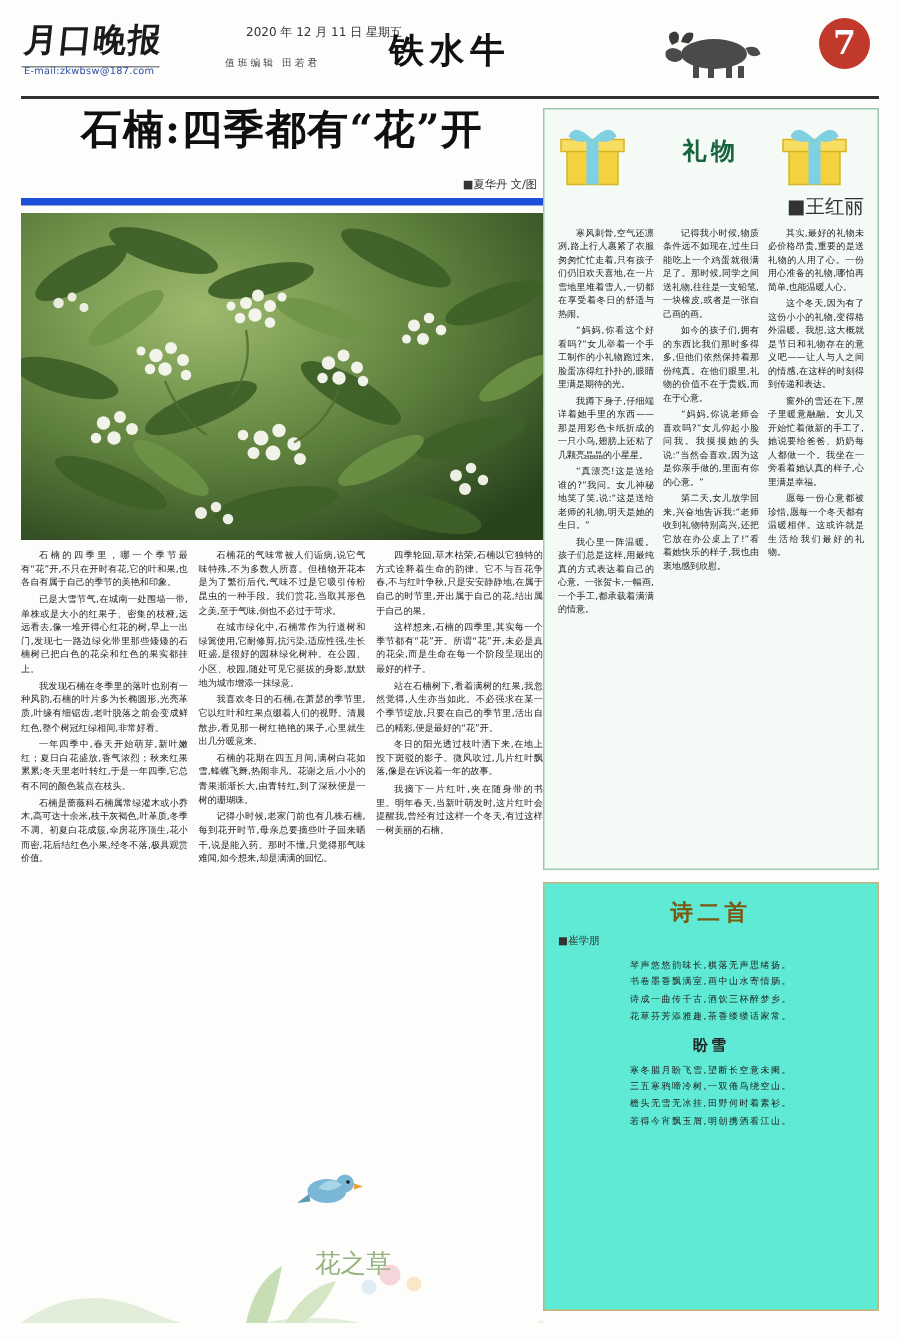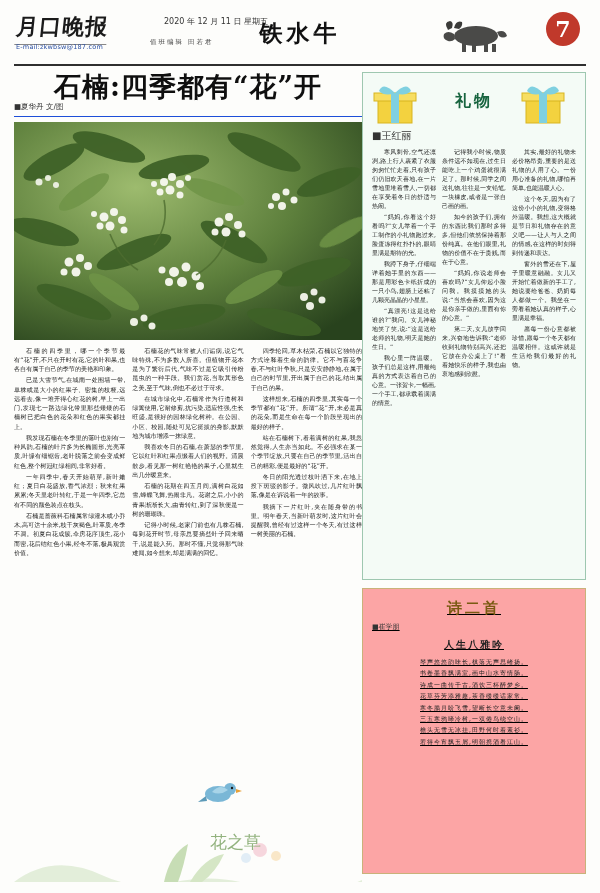--- a/index.html
+++ b/index.html
@@ -66,33 +66,34 @@
     display:flex; align-items:center; justify-content:center;
   }
 
   
   .body-wrap { display:flex; margin-top:6px; height:810px; }
   .left-col { width:348px; position:relative; }
   .right-col { width:225px; position:relative; }
 
   
   .headline-box {
-    border-bottom:1px solid #1d4ed8;
+    border-bottom:5px solid #1d4ed8;
     padding-bottom:4px;
   }
   .headline {
     font-family:"DejaVu Serif", serif;
     font-size:27px; font-weight:bold; color:#0f0f0f;
     letter-spacing:1px;
     line-height:1.1;
     text-align:center;
   }
   .byline {
+    text-align:right;
     font-size:7.5px; color:#333;
-    margin-top:0; padding-right:4px;
+    margin-top:16px; padding-right:4px;
   }
 
   
   .photo {
     margin-top:5px;
     width:100%; height:218px;
     position:relative; overflow:hidden;
     background:linear-gradient(#7fa05a,#3c5c2a);
   }
   .photo svg { display:block; }
@@ -117,34 +118,34 @@
 
   
   .card {
     border:1px solid #9ec7b0;
     background:#f4fbf6;
     padding:8px 9px;
     box-sizing:border-box;
     position:relative;
   }
   .card-gift { height:508px; }
-  .card-poem { height:286px; margin-top:8px; border-color:#c9b27a; background:#fca5a5;text-decoration:underline; }
+  .card-poem { height:286px; margin-top:8px; border-color:#c9b27a; background:#5eead4; }
 
   .gift-head {
     position:relative;
     height:46px;
   }
   .gift-title {
     position:absolute; left:0; right:0; top:10px;
     text-align:center;
     font-family:"DejaVu Serif", serif;
     font-size:16px; font-weight:bold; letter-spacing:3px; color:#17643f;
   }
   .gift-author {
-    text-align:left; font-size:10px; color:#333;
+    text-align:right; font-size:13px; color:#333;
     margin-top:2px; margin-bottom:4px;
   }
   .gift-cols { display:flex; gap:6px; height:430px; }
   .gift-cols .col { font-size:6px; line-height:1.5; }
 
   .poem-title {
     text-align:center;
     font-family:"DejaVu Serif", serif;
     font-size:15px; font-weight:bold; letter-spacing:3px; color:#7a5a12;
     margin-top:2px;
@@ -398,28 +399,28 @@
             <p>窗外的雪还在下,屋子里暖意融融。女儿又开始忙着做新的手工了,她说要给爸爸、奶奶每人都做一个。我坐在一旁看着她认真的样子,心里满是幸福。</p>
             <p>愿每一份心意都被珍惜,愿每一个冬天都有温暖相伴。这或许就是生活给我们最好的礼物。</p>
           </div>
         </div>
       </div>
 
       <div class="card card-poem">
         <div class="poem-title">诗二首</div>
         <div class="poem-author">■崔学朋</div>
 
-        <div class="poem-sub">人生八雅吟</div>
         <div class="poem-lines">
           <div>琴声悠悠韵味长,棋落无声思绪扬。</div>
           <div>书卷墨香飘满室,画中山水寄情肠。</div>
           <div>诗成一曲传千古,酒饮三杯醉梦乡。</div>
           <div>花草芬芳添雅趣,茶香缕缕话家常。</div>
         </div>
 
+        <div class="poem-sub">盼雪</div>
         <div class="poem-lines">
           <div>寒冬腊月盼飞雪,望断长空意未阑。</div>
           <div>三五寒鸦啼冷树,一双倦鸟绕空山。</div>
           <div>檐头无雪无冰挂,田野何时着素衫。</div>
           <div>若得今宵飘玉屑,明朝携酒看江山。</div>
         </div>
       </div>
 
     </div>
   </div>

